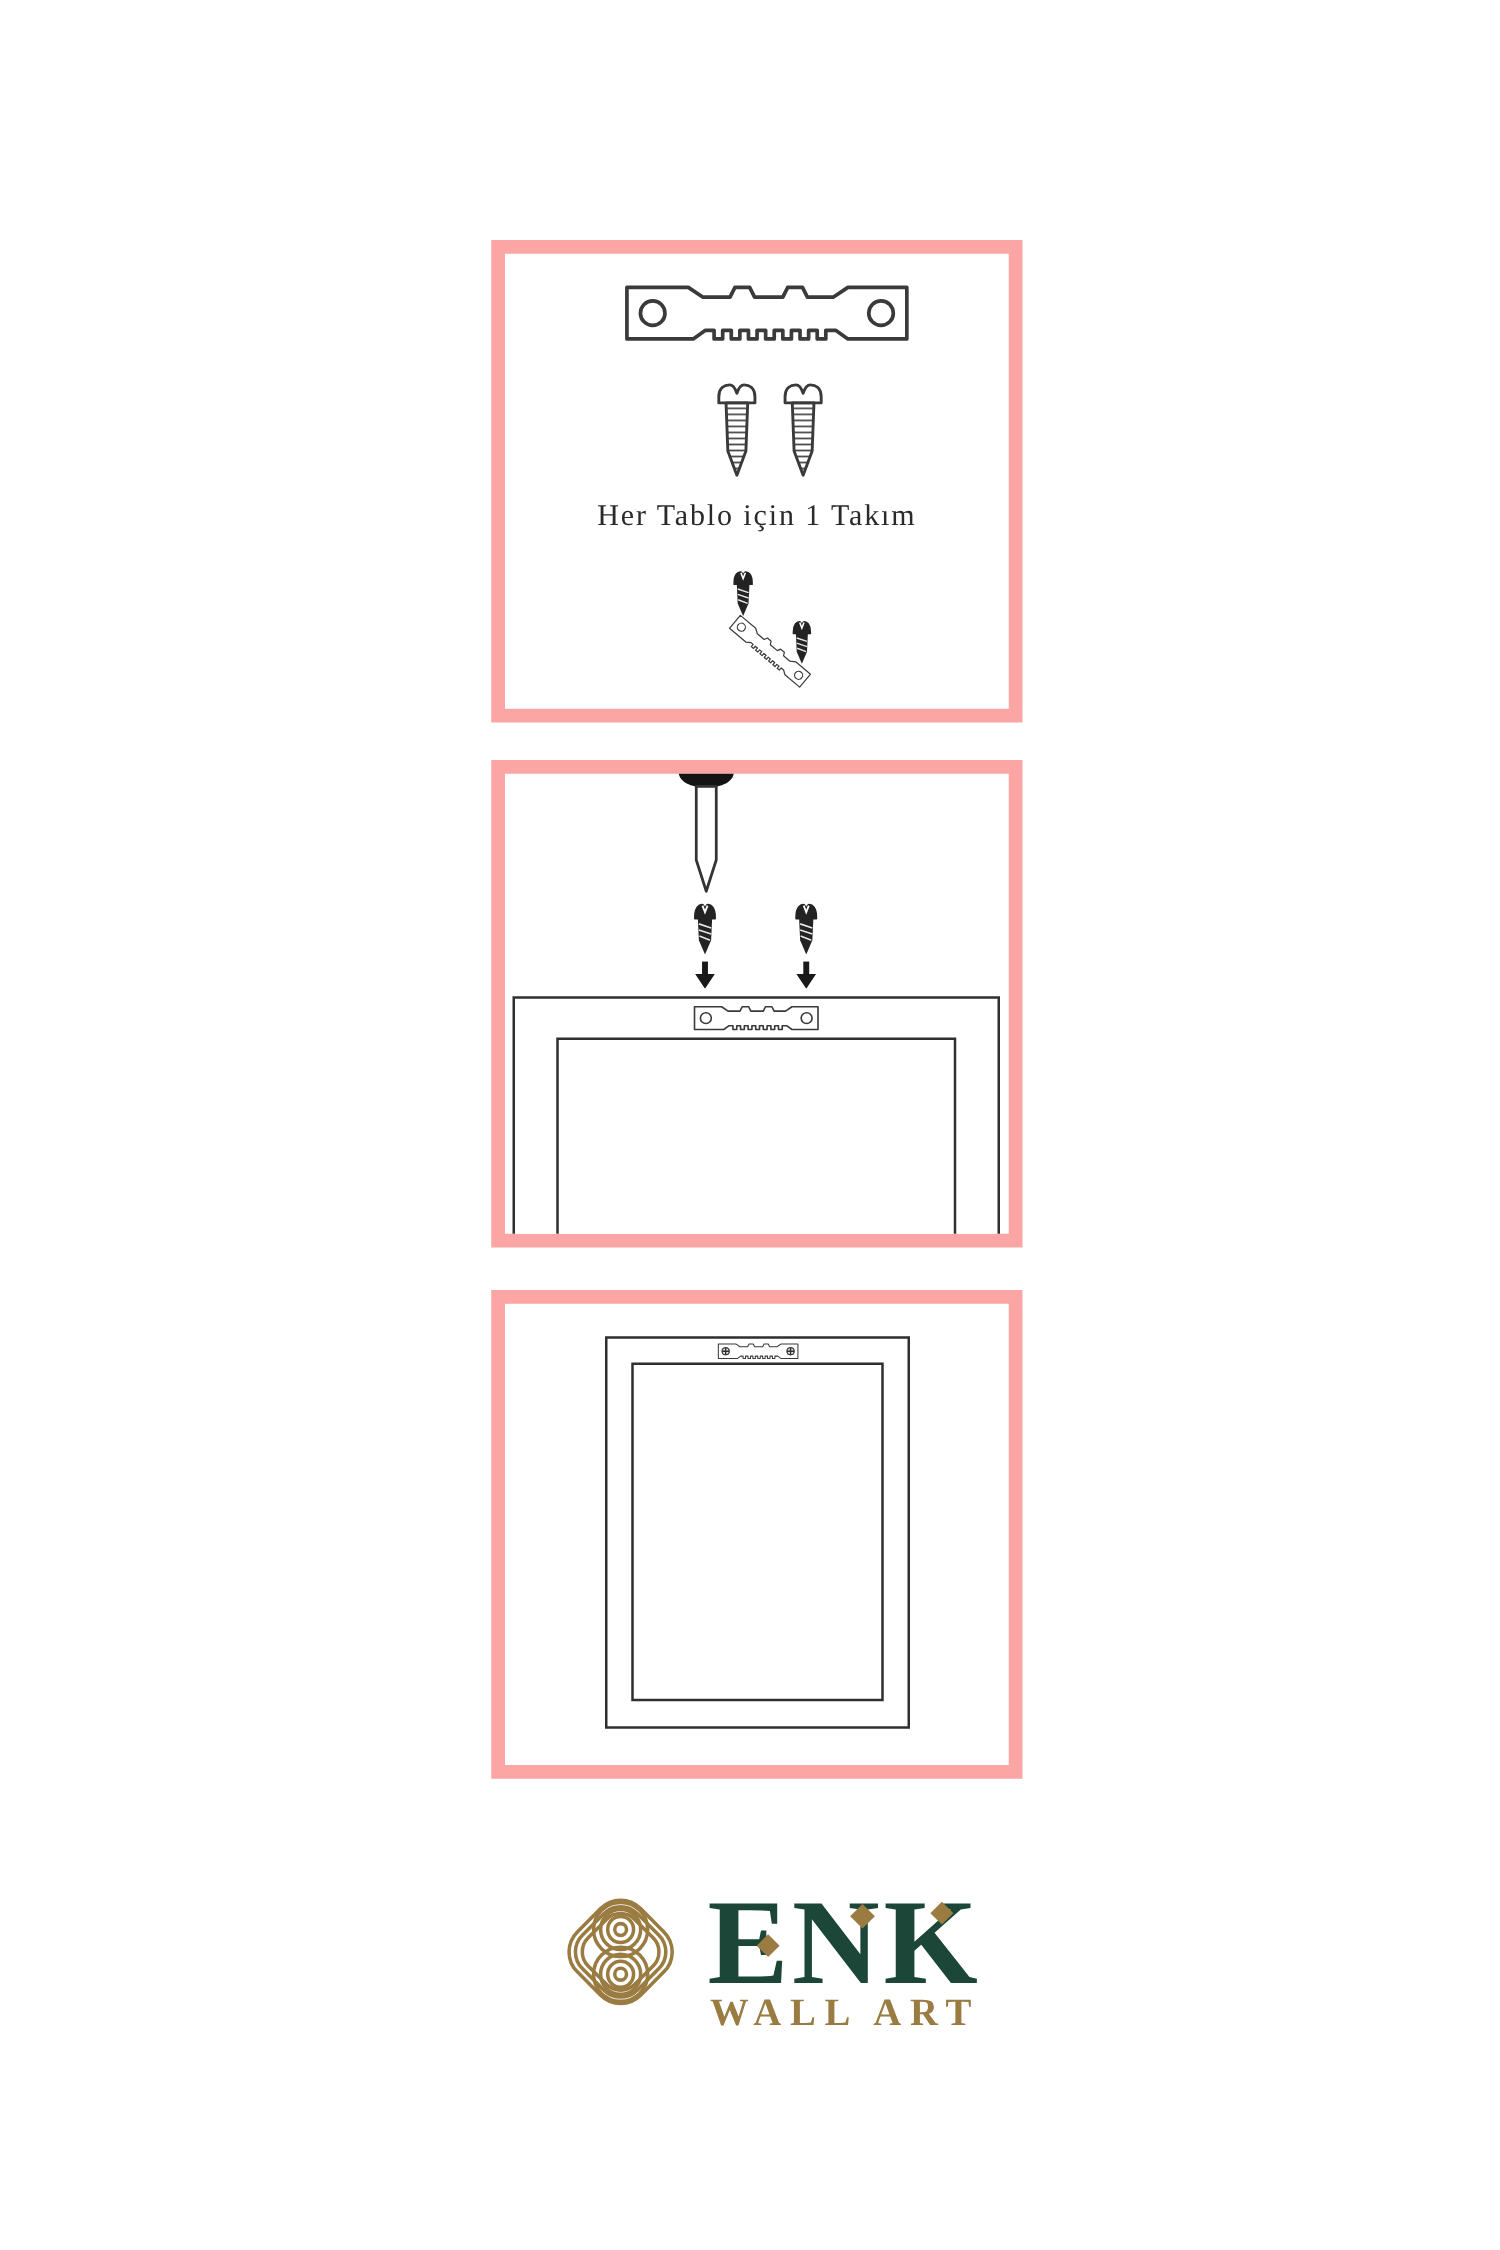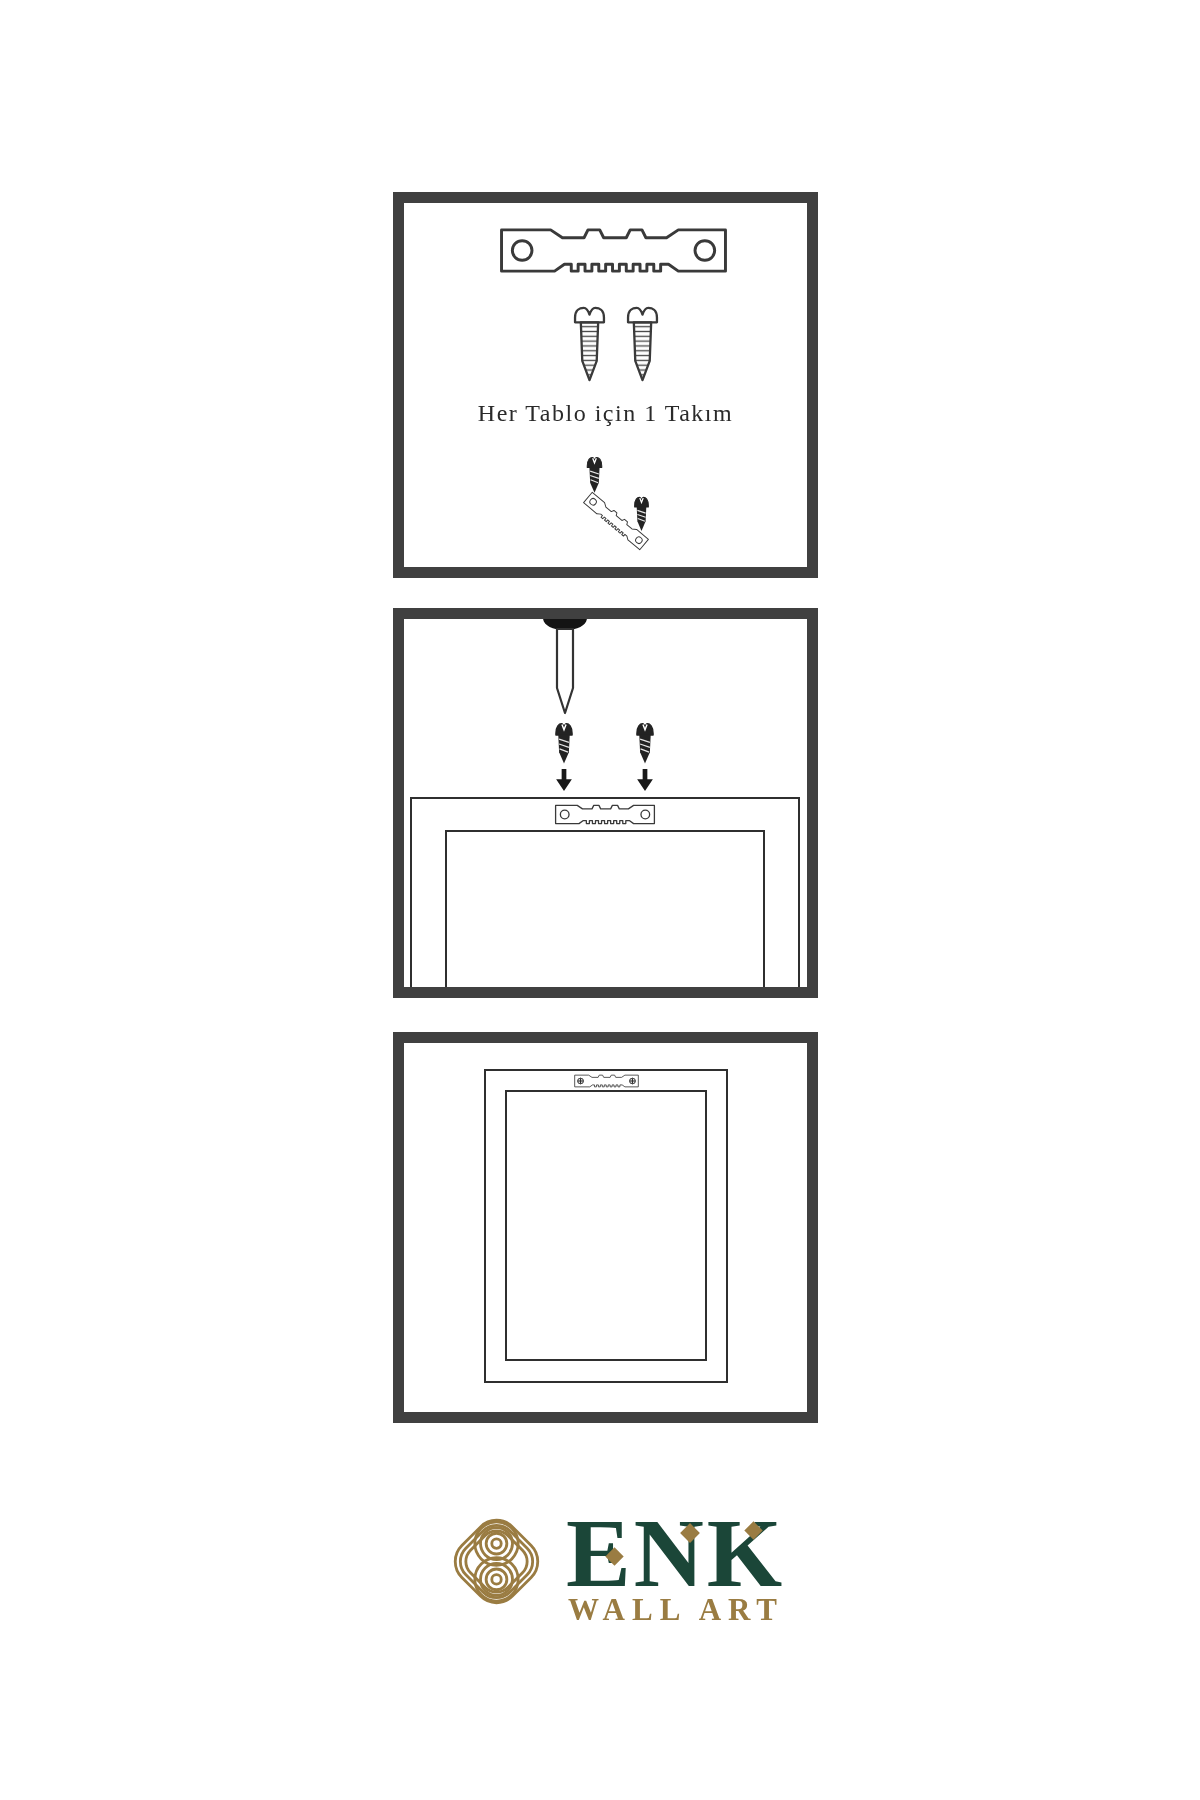--- a/index.html
+++ b/index.html
@@ -1,19 +1,19 @@
 <!DOCTYPE html>
 <html><head>
 <meta charset="utf-8">
 <style>
   html,body{margin:0;padding:0;background:#ffffff;}
   #page{position:relative;width:1200px;height:1800px;background:#ffffff;overflow:hidden;
         font-family:"Liberation Serif", serif;}
   .abs{position:absolute;}
-  .panel{position:absolute;left:393px;width:425px;border:11px solid #404040;
+  .panel{position:absolute;left:393px;width:425px;border:11px solid #fca5a5;
          background:#ffffff;box-sizing:border-box;overflow:hidden;}
   #panel1{top:192px;height:386px;}
   #panel2{top:608px;height:390px;}
   #panel3{top:1032px;height:391px;}
   .caption{position:absolute;left:0;width:100%;text-align:center;
            font-size:24px;letter-spacing:1.5px;color:#2a2a2a;white-space:nowrap;}
   .frame-rect{position:absolute;border:2px solid #2f2f2f;background:#ffffff;box-sizing:border-box;}
   .rot40{transform:rotate(40deg);transform-origin:center center;}
   .logo-word{position:absolute;left:566px;top:1505px;width:260px;height:130px;}
   .enk{font-size:97px;line-height:1;font-weight:700;letter-spacing:3px;color:#1B4638;white-space:nowrap;}

